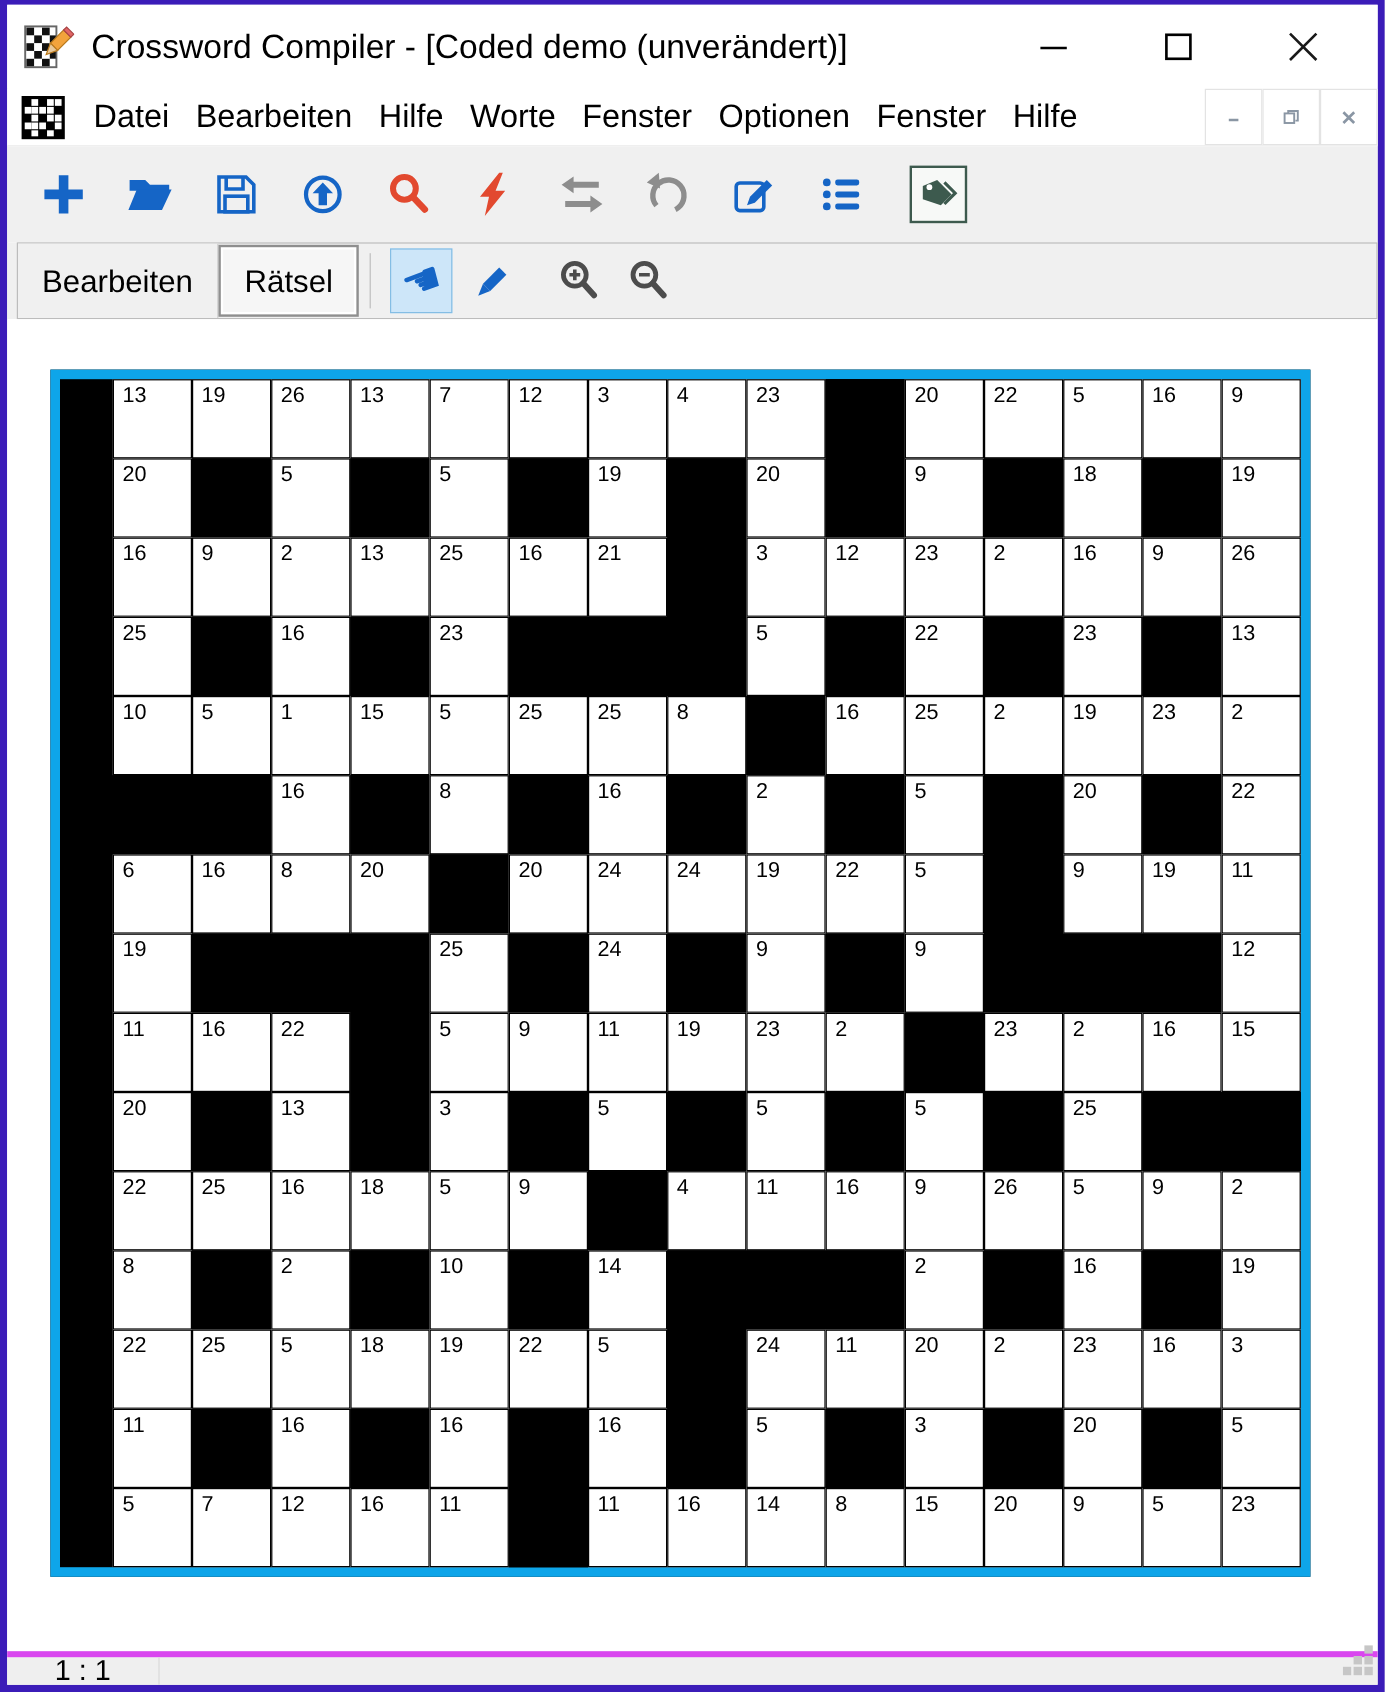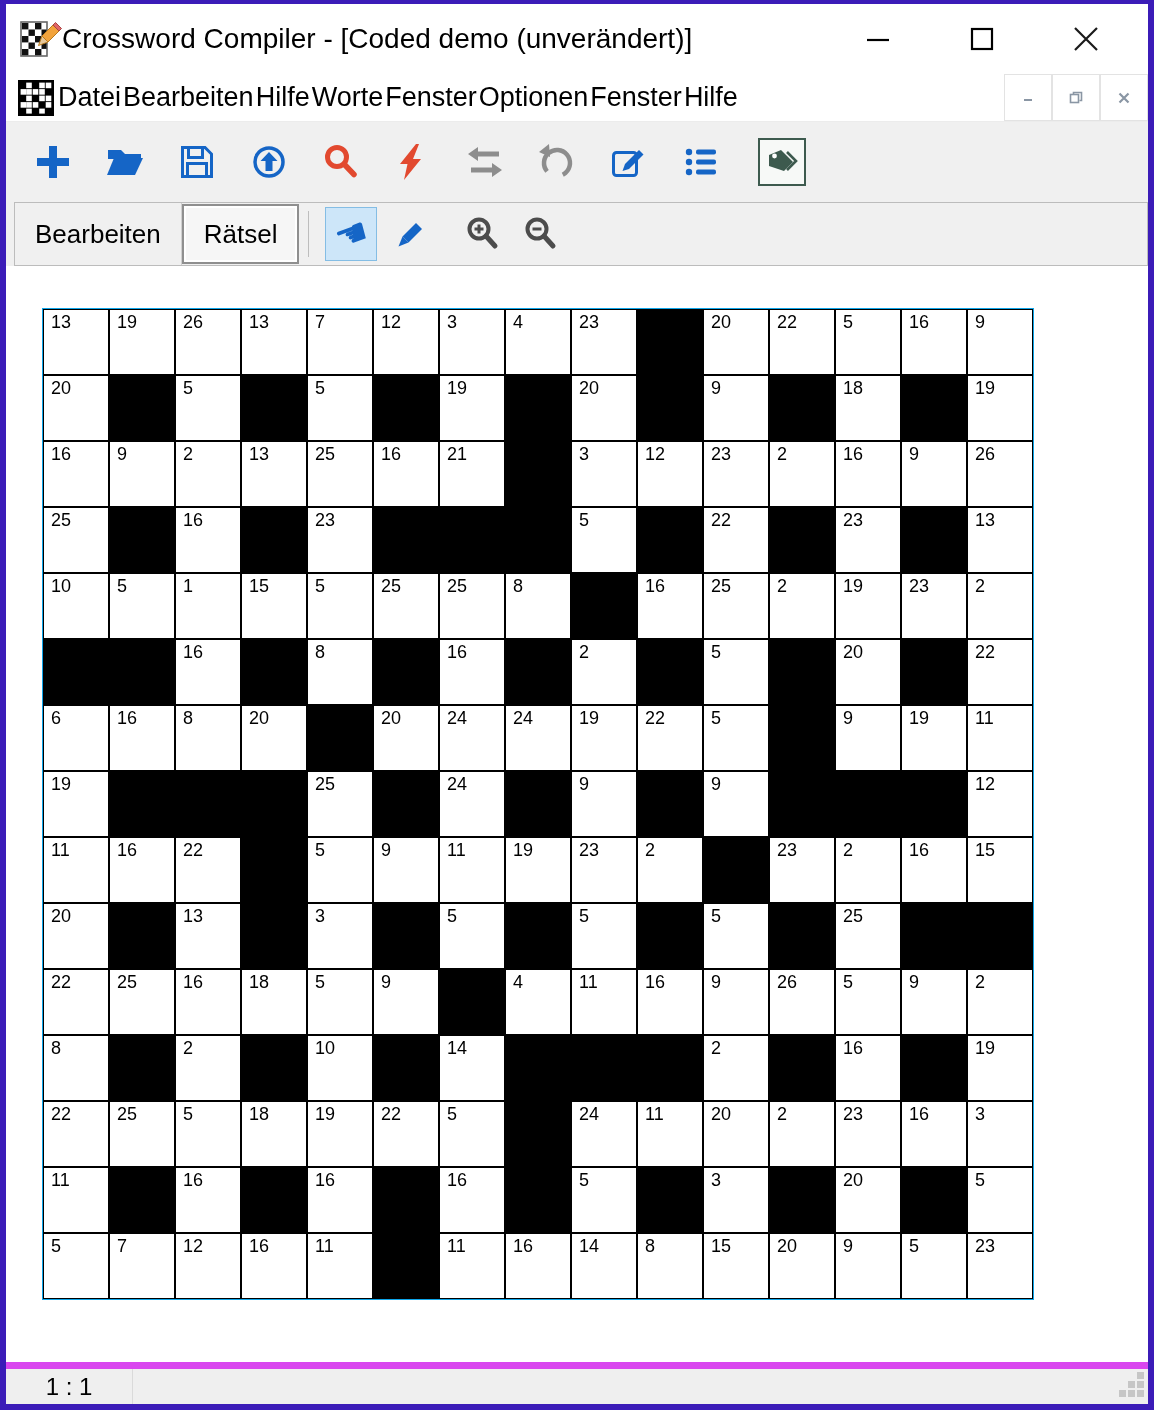--- a/index.html
+++ b/index.html
@@ -8,26 +8,26 @@
 
   .window {
     width: 1154px; height: 1410px;
     border: 6px solid #3b1cb8; border-top-width: 4px;
     display: flex; flex-direction: column; background: #fff;
   }
 
   
   .titlebar { height: 70px; background: #fff; display: flex; align-items: center; padding-left: 14px; flex: 0 0 auto; }
   .app-icon { width: 42px; height: 42px; display: inline-flex; }
-  .title-text { font-size: 28px; color: #000; margin-left: 0; white-space: nowrap; }
+  .title-text { font-size: 28px; color: #000; margin-left: 14px; white-space: nowrap; }
   .win-controls { margin-left: auto; display: flex; margin-right: 10px; }
   .wbtn { width: 104px; height: 58px; display: flex; align-items: center; justify-content: center; }
 
   
-  .menubar { height: 48px; background: #fff; display: flex; align-items: center; padding-left: 10px; gap: 2px; position: relative; flex: 0 0 auto; border-bottom: 1px solid #ececec; }
+  .menubar { height: 48px; background: #fff; display: flex; align-items: center; padding-left: 10px; gap: 22px; position: relative; flex: 0 0 auto; border-bottom: 1px solid #ececec; }
   .menu-grid-icon { width: 40px; height: 40px; display: inline-flex; }
   .menu-item { font-size: 27px; color: #000; cursor: default; white-space: nowrap; }
   .mdi-controls { position: absolute; right: 0; top: 0; height: 47px; display: flex; }
   .mdi-btn { width: 48px; height: 47px; background: #fff; border: 1px solid #e3e3e3; display: flex; align-items: center; justify-content: center; }
 
   
   .toolbar { height: 80px; background: #f0f0f0; display: flex; align-items: center; padding-left: 24px; flex: 0 0 auto; }
   .tbtn { width: 46px; height: 58px; display: flex; align-items: center; justify-content: center; margin-right: 26px; }
   .tbtn-label { width: 48px; height: 48px; border: 2px solid #3d5a4e; background: #f7f9f7; display: flex; align-items: center; justify-content: center; margin-left: 8px; }
 
@@ -37,27 +37,27 @@
   .tab { height: 62px; display: flex; align-items: center; padding: 0 20px; font-size: 26px; color: #000; border-right: 1px solid #cfcfcf; background: #f0f0f0; }
   .tab.active { border: 2px solid #8f8f8f; box-shadow: inset 0 0 0 2px #ffffff; background: #f6f6f6; height: 60px; margin-right: 1px; }
   .tool-divider { width: 1px; height: 46px; background: #bdbdbd; margin: 0 16px 0 8px; }
   .toolbtn { width: 52px; height: 54px; display: flex; align-items: center; justify-content: center; margin-right: 6px; }
   .toolbtn.active { background: #cde6f9; border: 1px solid #84bde4; }
   .hand-glyph { font-size: 37px; color: #1565c6; line-height: 1; transform: rotate(-20deg); }
   .toolbtn-gap { width: 16px; }
 
   
   .main { flex: 1 1 auto; background: #fff; position: relative; overflow: hidden; }
-  .grid { position: absolute; left: 36px; top: 42px; border: 1px solid #0ea5e9; display: grid; background: #000; }
+  .grid { position: absolute; left: 36px; top: 42px; border: 8px solid #0ea5e9; display: grid; background: #000; padding-left: 44px; }
   .cell { width: 66px; height: 66px; border: 1px solid #000; background: #fff; }
   .cell.black { background: #000; }
   .num { display: block; margin: 3px 0 0 7px; font-size: 18px; color: #000; line-height: 1.1; }
 
   
-  .statusbar { height: 42px; background: #efefef; border-top: 7px solid #d946ef; display: flex; align-items: flex-start; position: relative; flex: 0 0 auto; }
+  .statusbar { height: 28px; background: #efefef; border-top: 5px solid #d946ef; display: flex; align-items: flex-start; position: relative; flex: 0 0 auto; }
   .status-cell { width: 127px; height: 100%; border-right: 1px solid #dadada; display: flex; align-items: center; justify-content: center; font-size: 24px; color: #000; }
   .grip { position: absolute; right: 3px; bottom: 2px; }
 </style>
 </head>
 <body>
 
 <div class="window">
 
   <div class="titlebar">
     <span class="app-icon">

